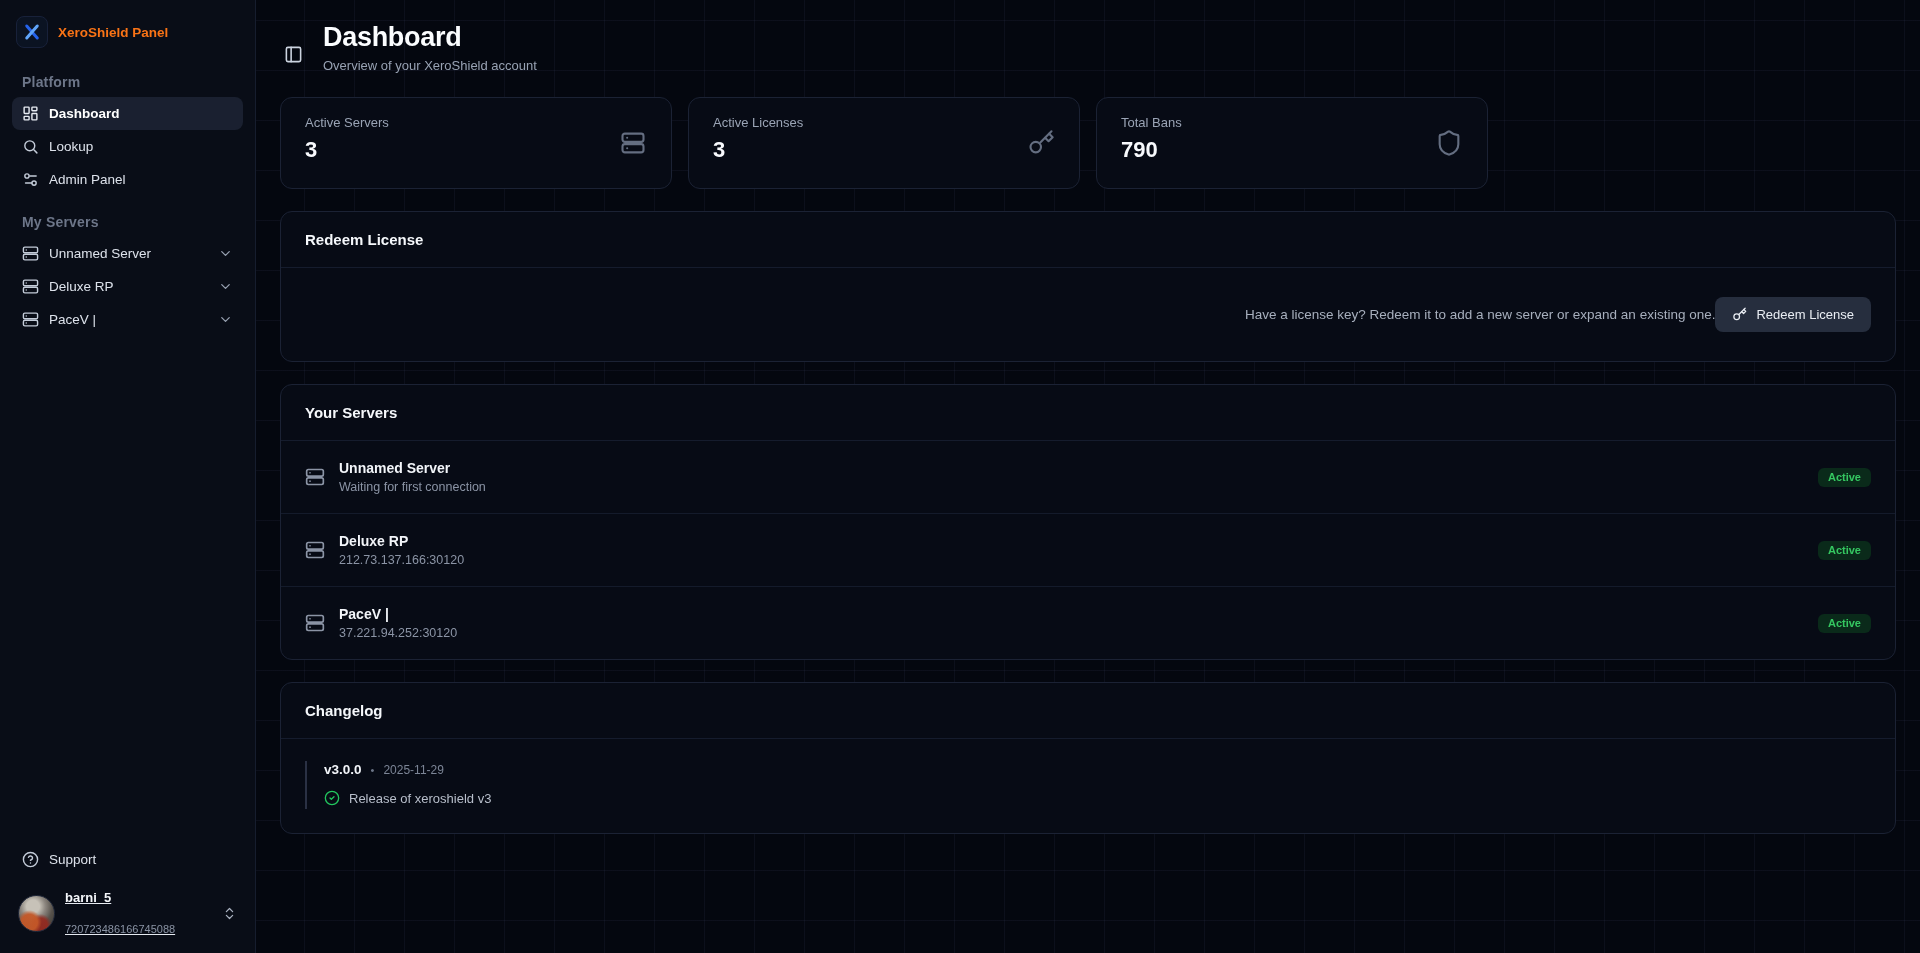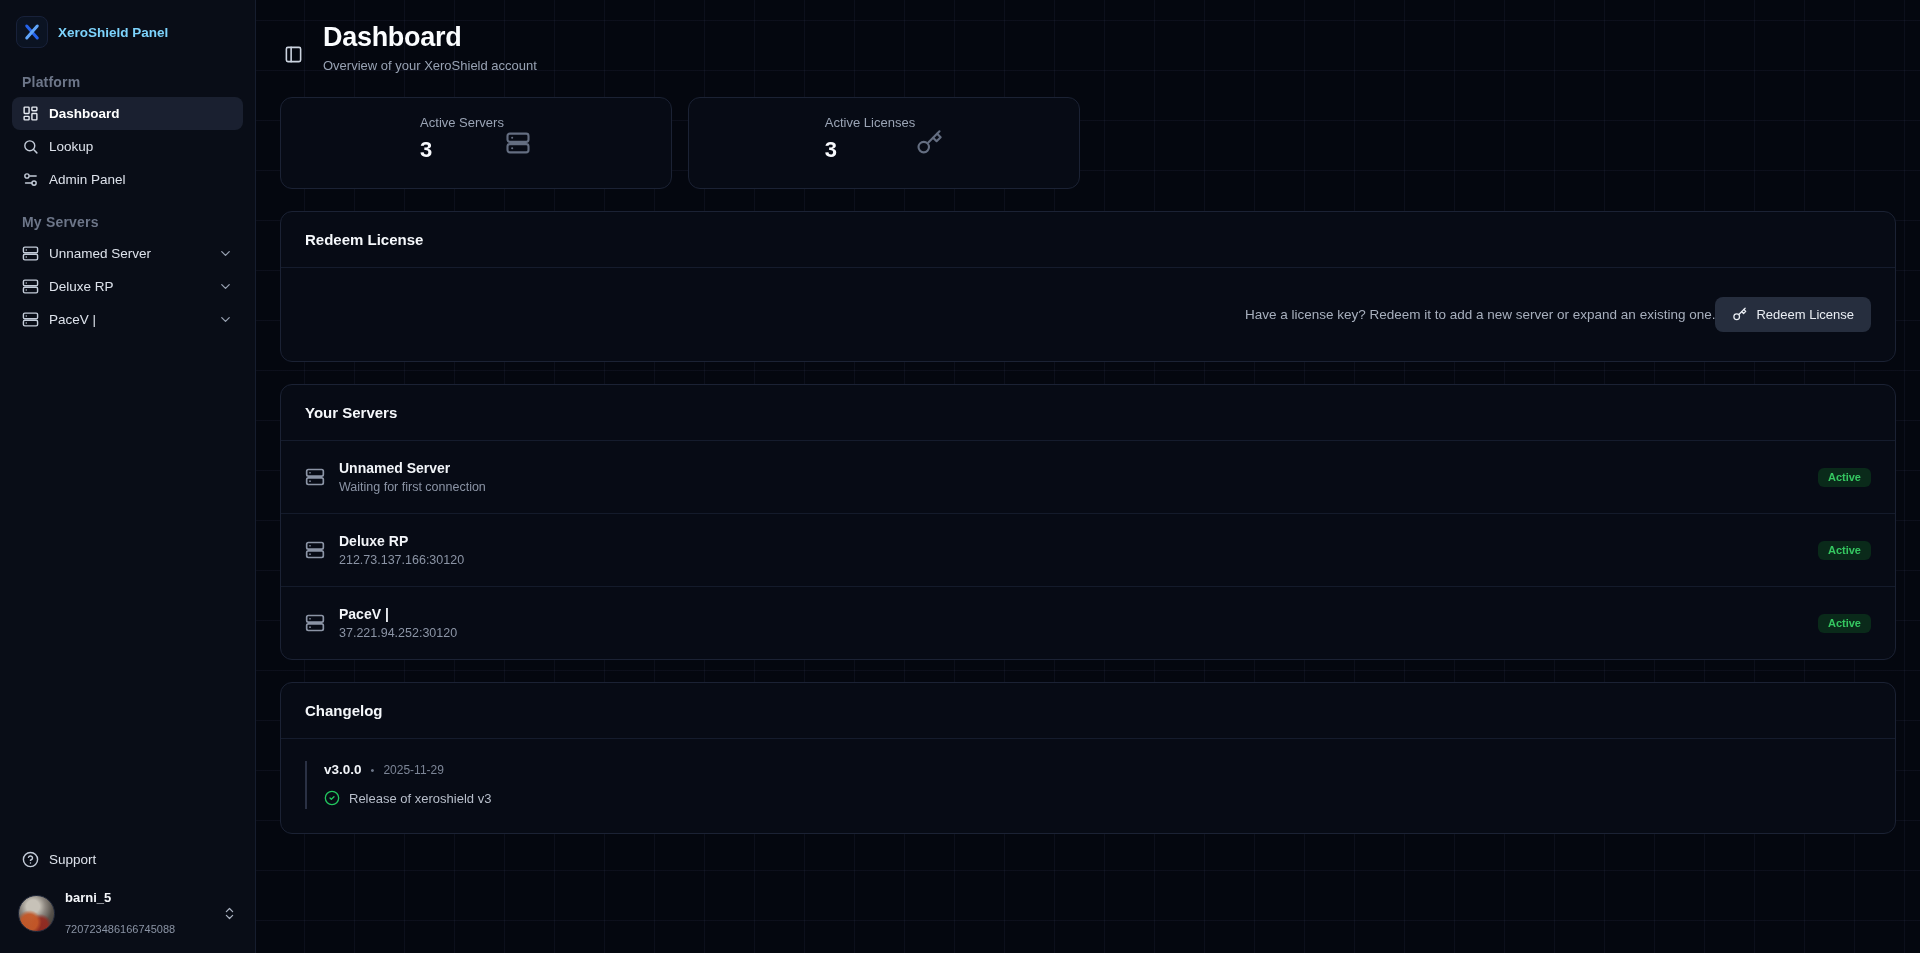--- a/index.html
+++ b/index.html
@@ -20,21 +20,21 @@
     border-right:1px solid #161d2e;
     display:flex; flex-direction:column;
     padding:12px 12px 14px;
   }
   .logo-row { display:flex; align-items:center; gap:10px; padding:4px 4px 8px; }
   .logo-box {
     width:32px; height:32px; border-radius:8px;
     background:#0b1322; border:1px solid #18213a;
     display:flex; align-items:center; justify-content:center;
   }
-  .brand-name { font-size:13.5px; font-weight:700; color:#7dd3fc; }
+  .brand-name { font-size:13.5px; font-weight:700; color:#f97316; }
 
   .nav-section-label {
     font-size:14px; font-weight:600; color:#6d7689;
     padding:18px 10px 7px; letter-spacing:.2px;
   }
   .nav-item {
     display:flex; align-items:center; gap:10px;
     padding:8px 10px; border-radius:8px;
     font-size:13.5px; color:#dde2eb; cursor:pointer;
   }
@@ -46,21 +46,21 @@
   .sidebar-bottom { margin-top:auto; }
   .user-row { display:flex; align-items:center; gap:10px; padding:14px 6px 2px; }
   .avatar {
     width:37px; height:37px; border-radius:50%; flex:none;
     background:
       radial-gradient(circle at 30% 75%, rgba(196,88,40,.95) 0 22%, transparent 34%),
       radial-gradient(circle at 62% 82%, rgba(150,40,30,.9) 0 18%, transparent 30%),
       radial-gradient(circle at 40% 30%, #c7c2b8 0 20%, #8d8780 38%, #57524c 60%, #35312c 100%);
     border:1px solid #232a3c;
   }
-  .user-meta { line-height:1.25; min-width:0; }
+  .user-meta { line-height:1.25; min-width:0;text-decoration:underline; }
   .user-name { font-size:13px; font-weight:700; color:#f4f6fa; }
   .user-id { font-size:11px; color:#8a93a4; margin-top:17px; }
   .user-caret { margin-left:auto; }
   .user-caret svg { width:15px; height:15px; stroke:#aab2c1; }
 
   
   .main {
     flex:1; height:100%; position:relative; overflow:hidden;
     background-color:#04070f;
     background-image:
@@ -74,21 +74,21 @@
   .page-header { display:flex; gap:20px; margin-bottom:24px; padding-left:4px; }
   .panel-toggle { margin-top:13px; background:none; border:none; cursor:pointer; padding:0; }
   .panel-toggle svg { width:19px; height:19px; stroke:#ccd4e0; }
   .page-title { font-size:27px; font-weight:700; color:#fbfdff; letter-spacing:-.3px; }
   .page-subtitle { font-size:13px; color:#98a2b3; margin-top:5px; }
 
   .stats-grid { display:grid; grid-template-columns:repeat(4,1fr); gap:16px; margin-bottom:22px; }
   .stat-card {
     height:92px; background:#070b15;
     border:1px solid #1b2234; border-radius:12px;
-    padding:17px 24px; display:flex; justify-content:center;
+    padding:17px 24px; display:flex; justify-content:space-between;
   }
   .stat-label { font-size:13px; color:#9aa4b5; }
   .stat-value { font-size:22px; font-weight:700; color:#f8fafd; margin-top:7px; }
   .stat-icon { align-self:center; }
   .stat-icon svg { width:28px; height:28px; stroke:#646e81; }
 
   .panel {
     background:#070b15; border:1px solid #1b2234; border-radius:12px;
     margin-bottom:22px; overflow:hidden;
   }
@@ -298,20 +298,31 @@
       </div>
       <div class="stat-icon">
         <svg viewBox="0 0 24 24" fill="none" stroke="currentColor" stroke-width="1.8" stroke-linecap="round" stroke-linejoin="round">
           <circle cx="7.5" cy="15.5" r="4.5"></circle>
             <path d="m21 2-9.6 9.6"></path>
             <path d="m15.5 7.5 3 3L22 7l-3-3"></path>
         </svg>
       </div>
     </div>
 
+    <div class="stat-card">
+      <div>
+        <div class="stat-label">Total Bans</div>
+        <div class="stat-value">790</div>
+      </div>
+      <div class="stat-icon">
+        <svg viewBox="0 0 24 24" fill="none" stroke="currentColor" stroke-width="1.8" stroke-linecap="round" stroke-linejoin="round">
+          <path d="M20 13c0 5-3.5 7.5-7.66 8.95a1 1 0 0 1-.67-.01C7.5 20.5 4 18 4 13V6a1 1 0 0 1 1-1c2 0 4.5-1.2 6.24-2.72a1.17 1.17 0 0 1 1.52 0C14.51 3.81 17 5 19 5a1 1 0 0 1 1 1z"></path>
+        </svg>
+      </div>
+    </div>
 
   </div>
 
   <section class="panel">
     <div class="panel-header">
       <div class="panel-title">Redeem License</div>
     </div>
     <div class="redeem-body">
       <div class="redeem-text">Have a license key? Redeem it to add a new server or expand an existing one.</div>
       <button class="redeem-btn">

